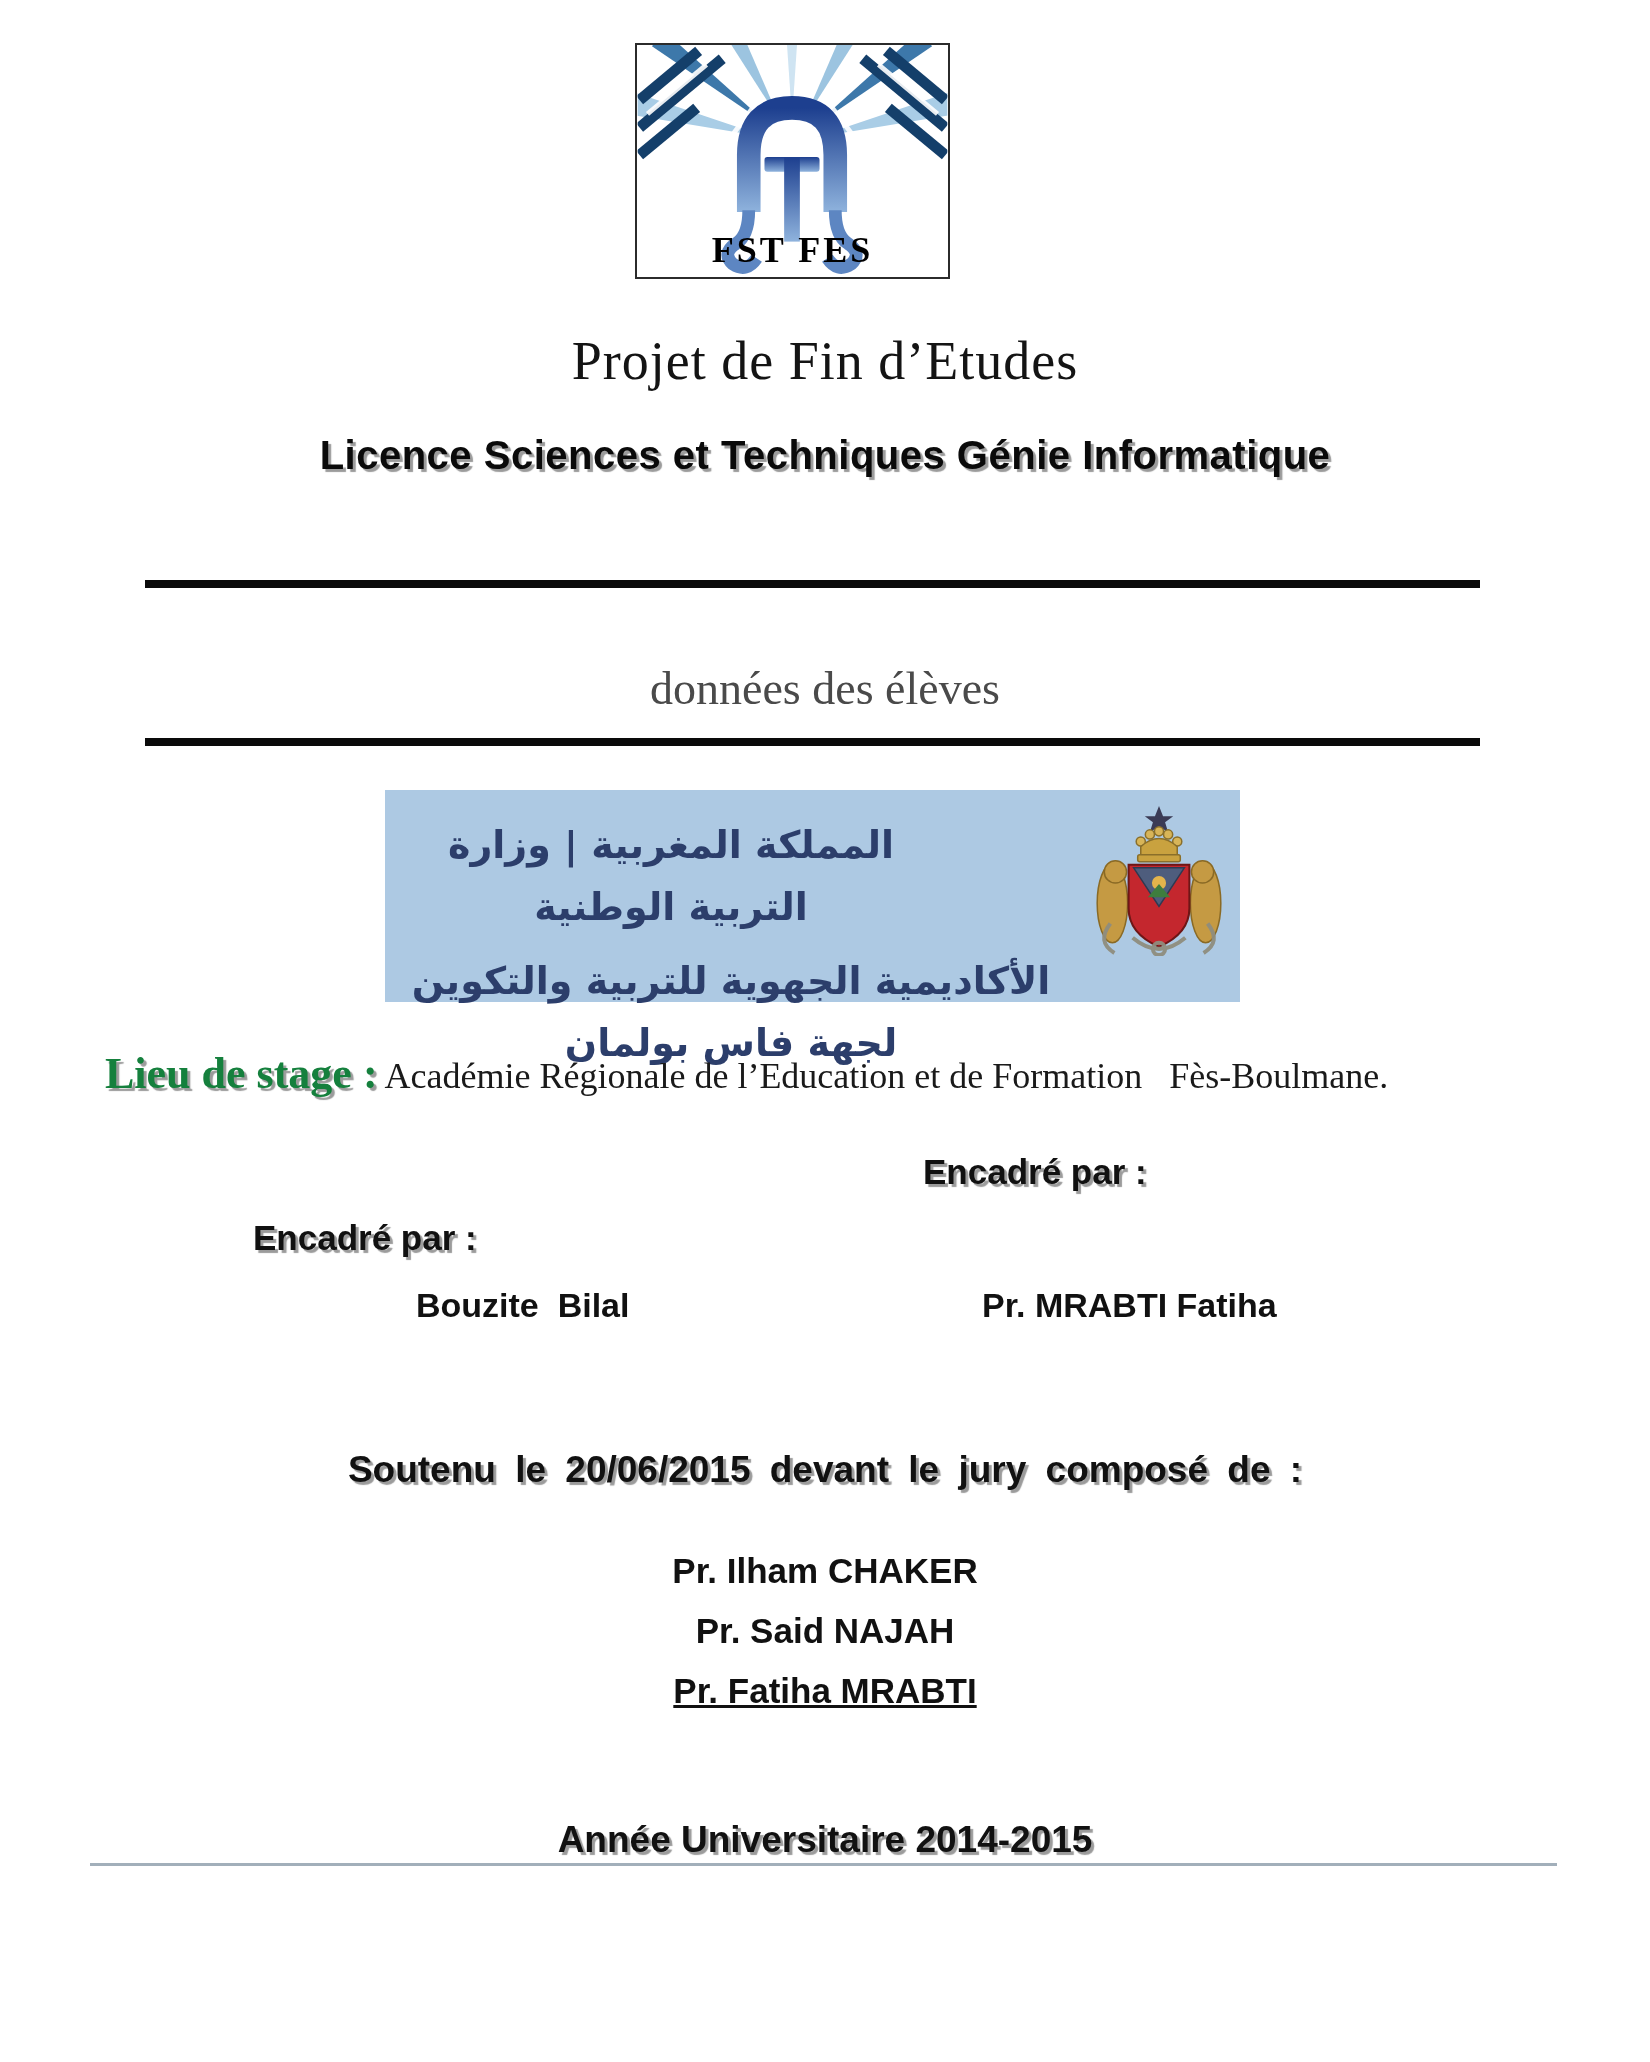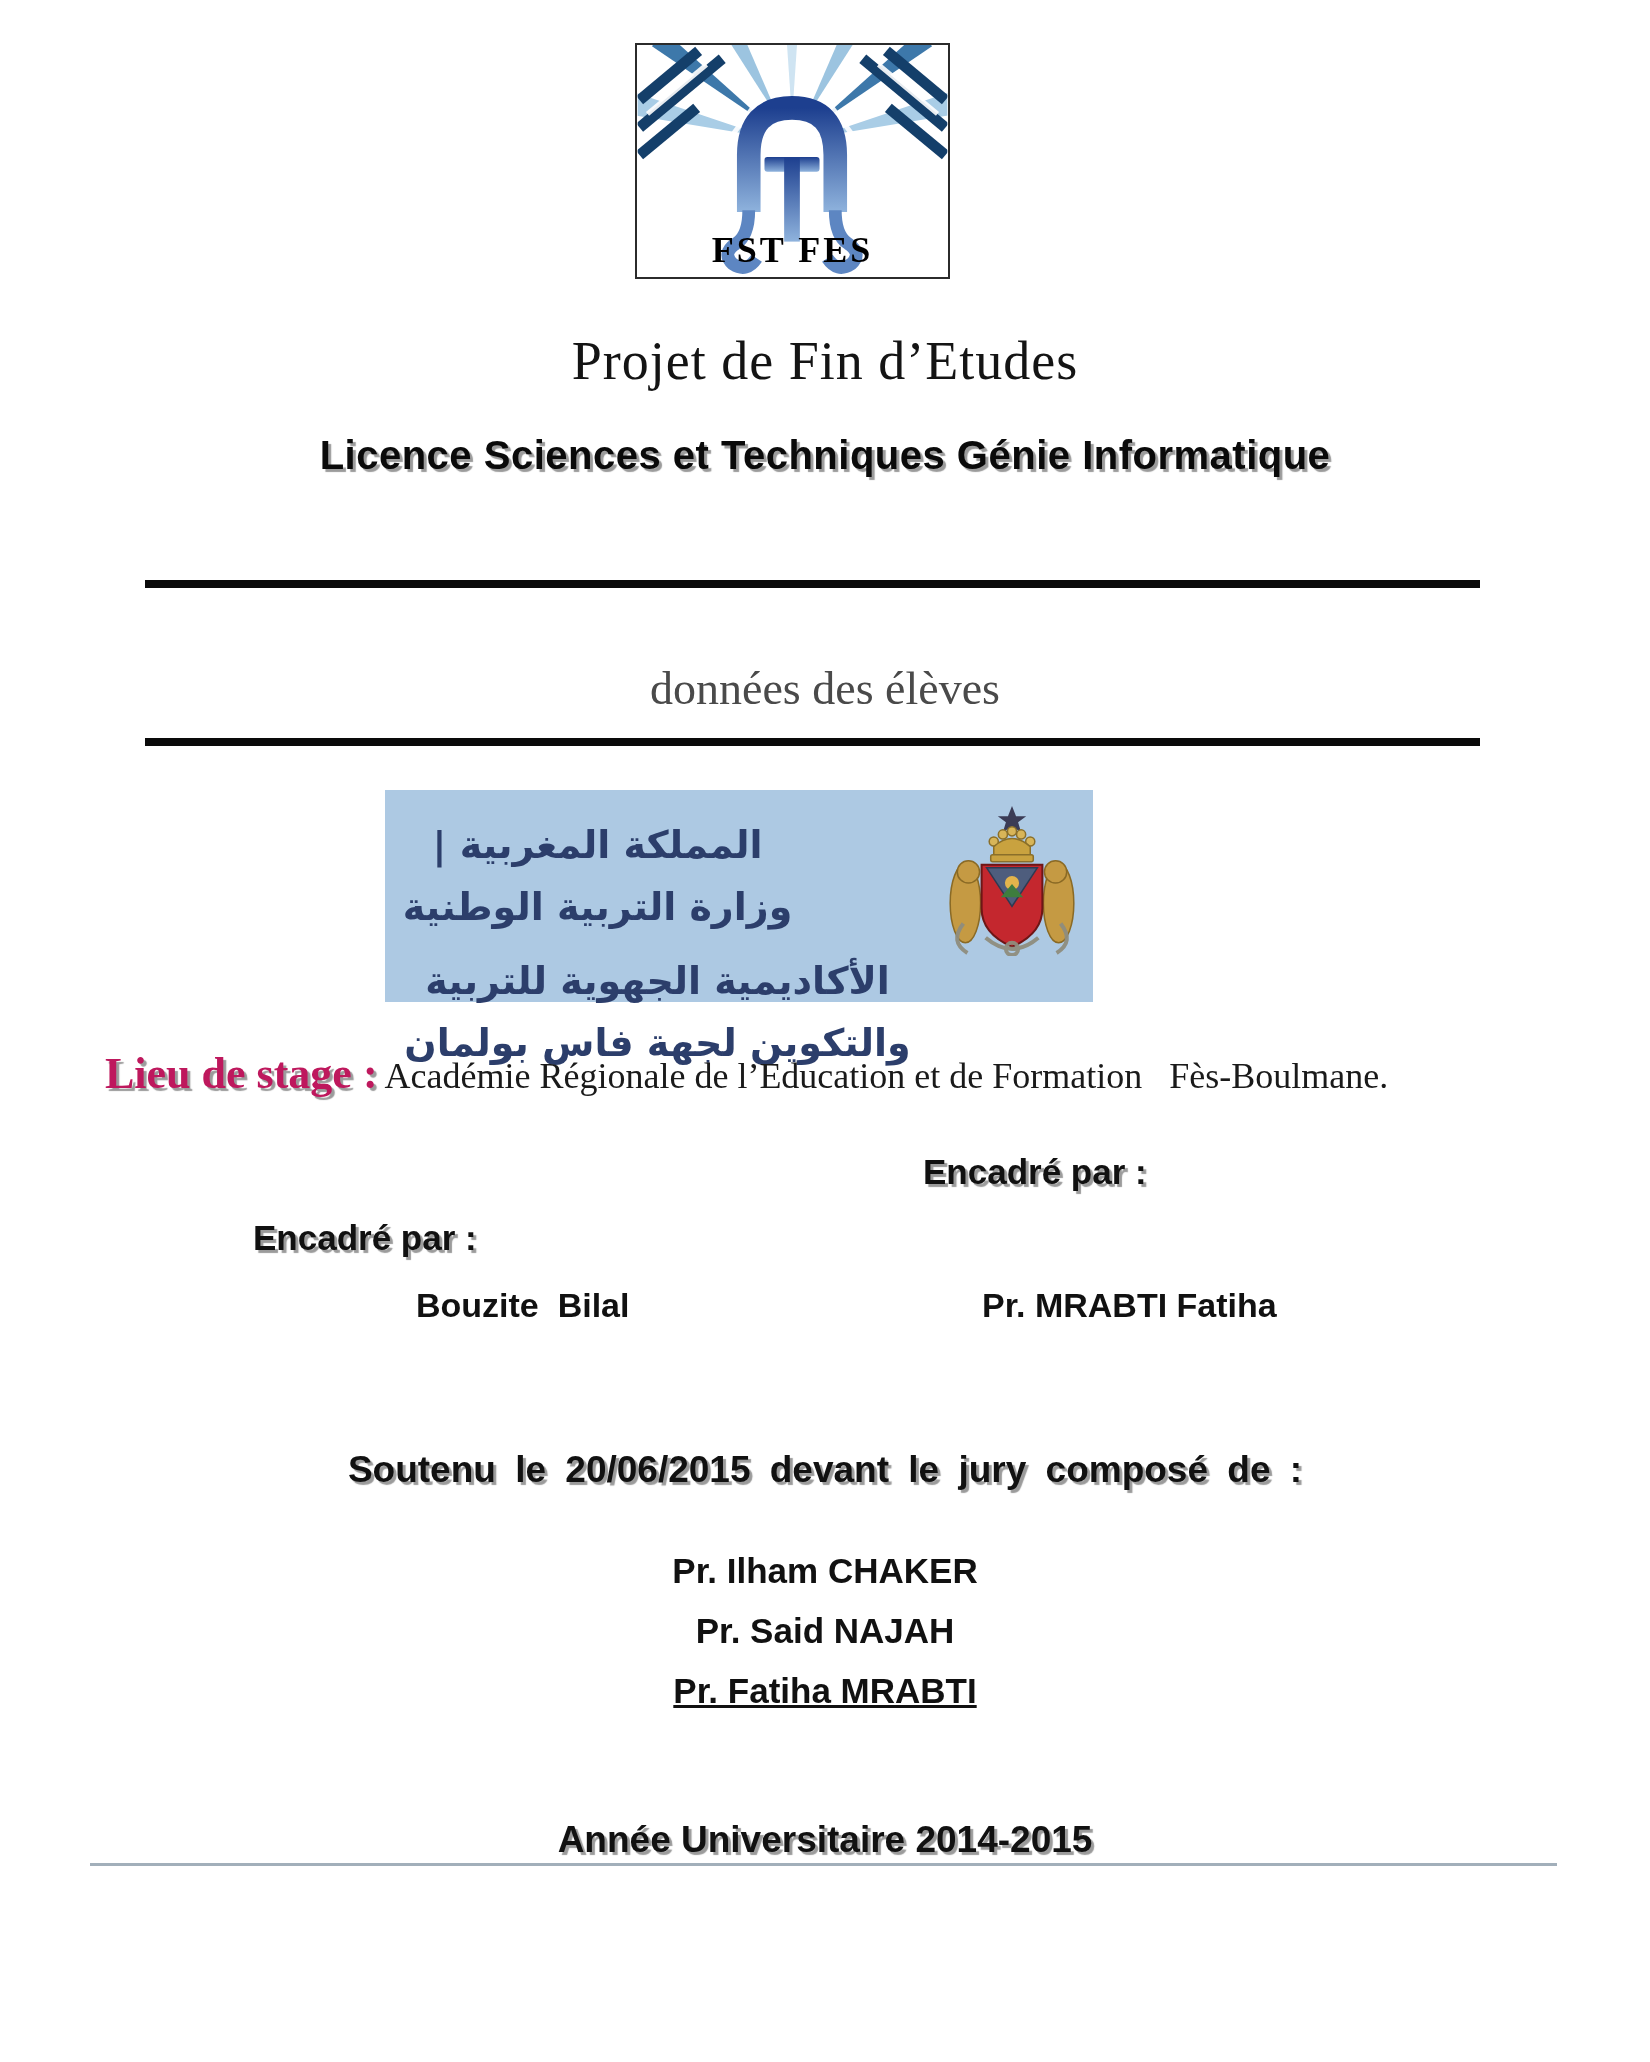--- a/index.html
+++ b/index.html
@@ -62,21 +62,21 @@
   .project-title{
     top:602px;
     font-family:"Liberation Serif", serif;
     font-size:46px;
     line-height:58px;
     color:#4a4a4a;
   }
 
   
   .banner{
-    left:385px; top:790px; width:708px; height:212px;
+    left:385px; top:790px; width:855px; height:212px;
     background:#adc9e3;
   }
   .banner-text{
     position:absolute; top:24px; left:15px; right:178px;
     direction:rtl;
     text-align:center;
     font-family:"DejaVu Sans", sans-serif;
     font-weight:bold;
     color:#2c3e6b;
   }
@@ -84,21 +84,21 @@
   .banner-line2{font-size:38px; line-height:62px; margin-top:12px;}
   .coat{position:absolute; top:14px; right:10px; width:142px; height:152px;}
   .coat svg{display:block;width:100%;height:100%;}
 
   
   .lieu{ top:1048px; left:105px; width:1480px; }
   .lieu-label{
     font-family:"Liberation Serif", serif;
     font-weight:bold;
     font-size:44px;
-    color:#be185d;
+    color:#15803d;
     text-shadow:3px 3px 1px #9b9b9b;
   }
   .lieu-value{
     font-family:"Liberation Serif", serif;
     font-size:36px;
     color:#1a1a1a;
     white-space:pre;
   }
 
   

